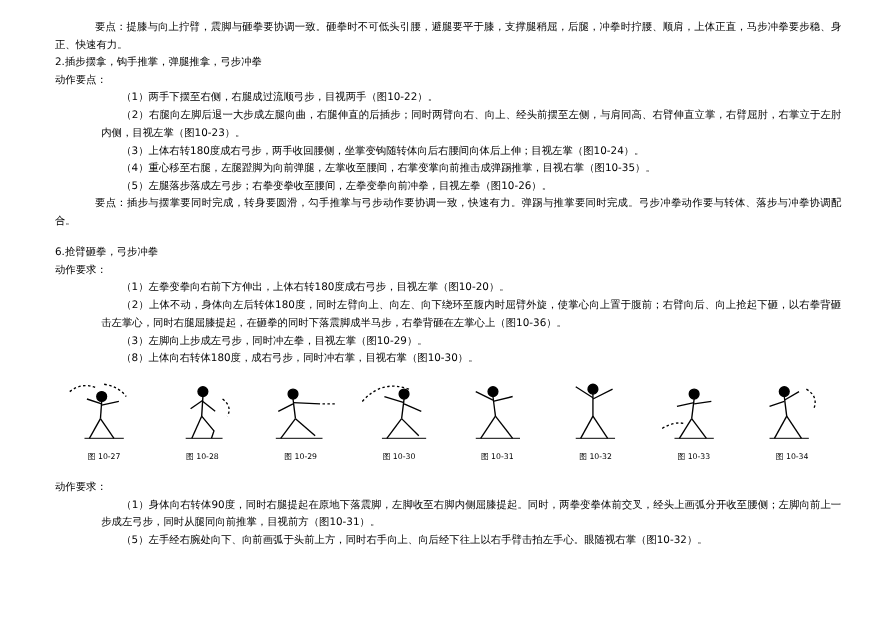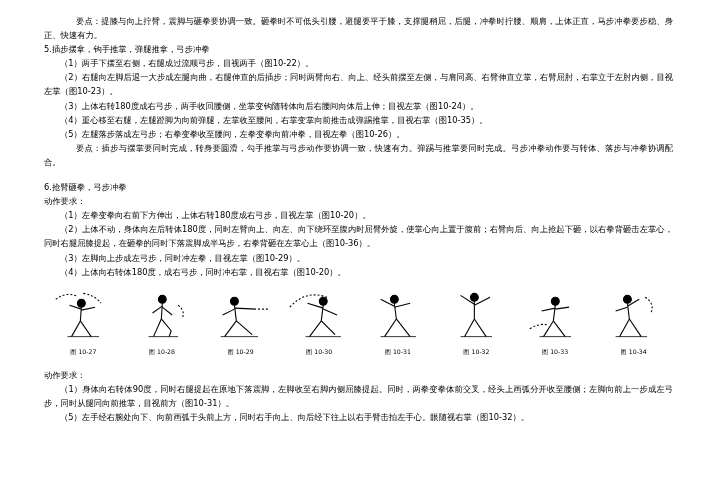--- a/index.html
+++ b/index.html
@@ -21,21 +21,21 @@
     box-sizing: border-box;
     padding: 14px 34px 0 44px;
   }
   p {
     margin: 0;
     font-size: 8.3px;
     line-height: 14.1px;
     text-align: justify;
     text-justify: inter-ideograph;
   }
-  .indent1 { text-indent: 16px; }
+  .indent1 { text-indent: 16px; margin-left: 37px; }
   .indent2 { text-indent: 32px; }
   .noindent { text-indent: 0; }
   .gap-s { height: 5px; }
   .gap-m { height: 11px; }
 
   
   .figstrip {
     position: relative;
     width: 100%;
     height: 78px;
@@ -65,36 +65,37 @@
     line-height: 8px;
     color: #000;
   }
 </style>
 </head>
 <body>
 
 <div class="page">
 
   <p class="indent2">要点：提膝与向上拧臂，震脚与砸拳要协调一致。砸拳时不可低头引腰，避腿要平于膝，支撑腿稍屈，后腿，冲拳时拧腰、顺肩，上体正直，马步冲拳要步稳、身正、快速有力。</p>
-  <p class="noindent">5.插步摆拿，钩手推掌，弹腿推拿，弓步冲拳</p>
+  <p class="noindent">2.插步摆拿，钩手推掌，弹腿推拿，弓步冲拳</p>
+  <p class="noindent">动作要点：</p>
   <p class="indent1">（1）两手下摆至右侧，右腿成过流顺弓步，目视两手（图10-22）。</p>
   <p class="indent1">（2）右腿向左脚后退一大步成左腿向曲，右腿伸直的后插步；同时两臂向右、向上、经头前摆至左侧，与肩同高、右臂伸直立掌，右臂屈肘，右掌立于左肘内侧，目视左掌（图10-23）。</p>
   <p class="indent1">（3）上体右转180度成右弓步，两手收回腰侧，坐掌变钩随转体向后右腰间向体后上伸；目视左掌（图10-24）。</p>
   <p class="indent1">（4）重心移至右腿，左腿蹬脚为向前弹腿，左掌收至腰间，右掌变掌向前推击成弹踢推掌，目视右掌（图10-35）。</p>
   <p class="indent1">（5）左腿落步落成左弓步；右拳变拳收至腰间，左拳变拳向前冲拳，目视左拳（图10-26）。</p>
   <p class="indent2">要点：插步与摆掌要同时完成，转身要圆滑，勾手推掌与弓步动作要协调一致，快速有力。弹踢与推掌要同时完成。弓步冲拳动作要与转体、落步与冲拳协调配合。</p>
 
   <div class="gap-m"></div>
 
   <p class="noindent">6.抢臂砸拳，弓步冲拳</p>
   <p class="noindent">动作要求：</p>
   <p class="indent1">（1）左拳变拳向右前下方伸出，上体右转180度成右弓步，目视左掌（图10-20）。</p>
   <p class="indent1">（2）上体不动，身体向左后转体180度，同时左臂向上、向左、向下绕环至腹内时屈臂外旋，使掌心向上置于腹前；右臂向后、向上抢起下砸，以右拳背砸击左掌心，同时右腿屈膝提起，在砸拳的同时下落震脚成半马步，右拳背砸在左掌心上（图10-36）。</p>
   <p class="indent1">（3）左脚向上步成左弓步，同时冲左拳，目视左掌（图10-29）。</p>
-  <p class="indent1">（4）上体向右转体180度，成右弓步，同时冲右掌，目视右掌（图10-20）。</p>
+  <p class="indent1">（8）上体向右转体180度，成右弓步，同时冲右掌，目视右掌（图10-30）。</p>
 
   <div class="figstrip">
     <div class="figrow">
 
       <div class="fig">
         <svg viewBox="0 0 80 62" xmlns="http://www.w3.org/2000/svg">
           <g stroke="#000" fill="none" stroke-width="1.1">
             <path d="M12 14 q10 -8 22 -3" stroke-dasharray="2,2"></path>
             <path d="M40 8 q12 2 18 10" stroke-dasharray="2,2"></path>
             <circle cx="38" cy="18" r="4" fill="#000"></circle>

